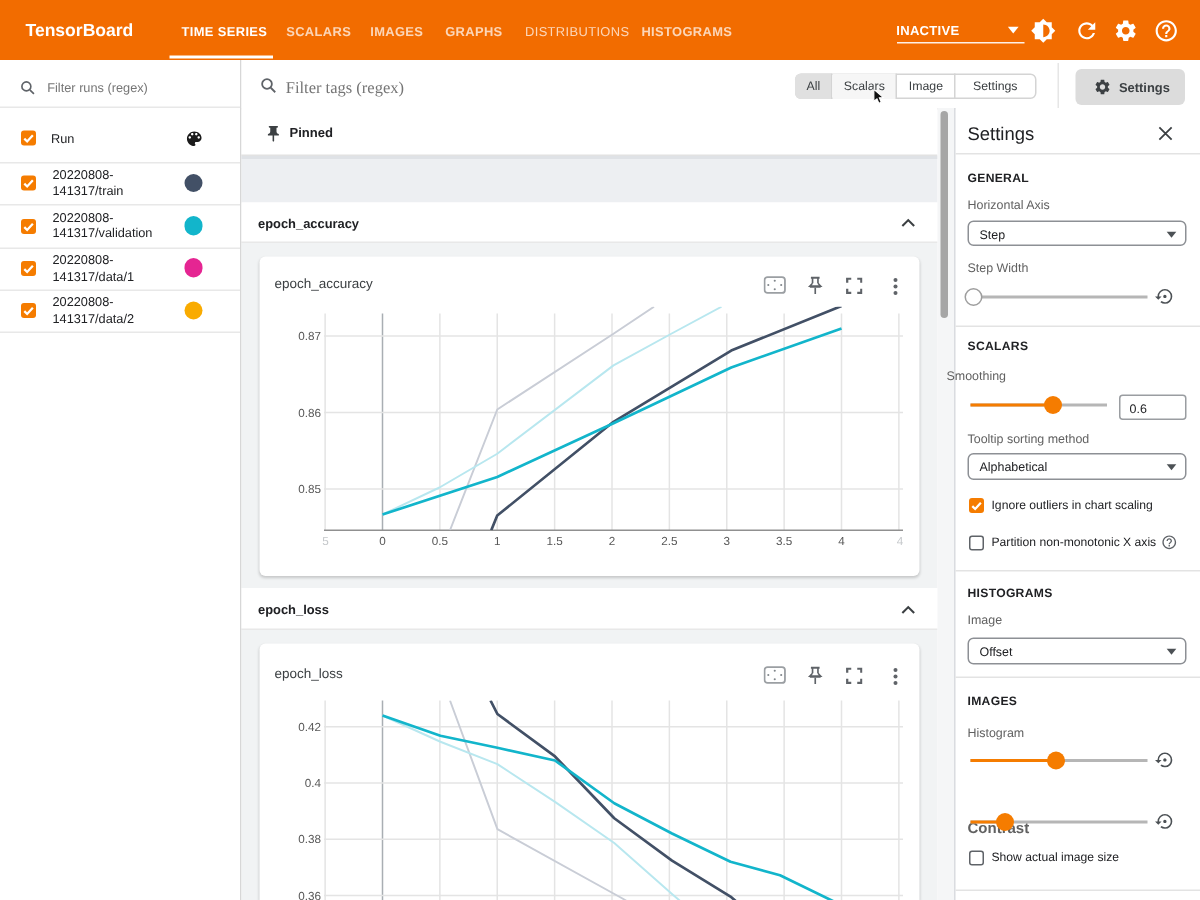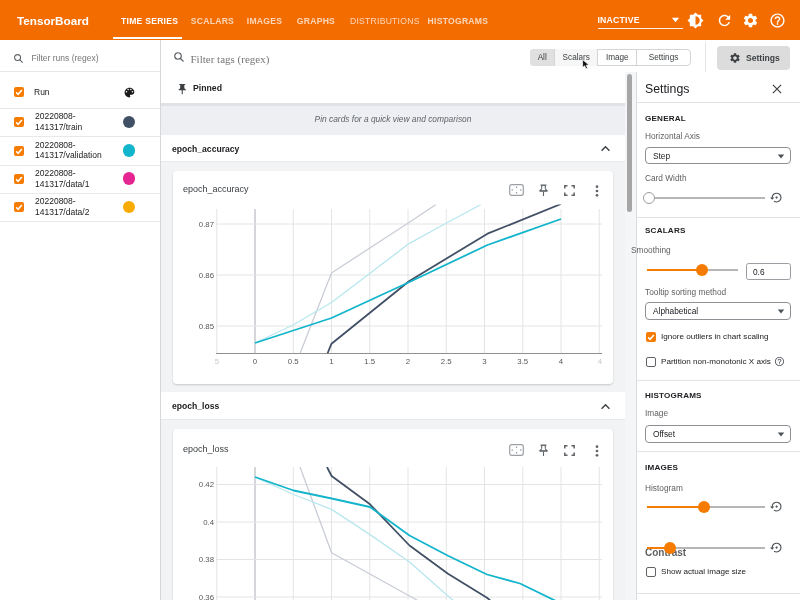--- a/index.html
+++ b/index.html
@@ -107,21 +107,20 @@
       <path fill="#3c4043" d="M19.14 12.94c.04-.3.06-.61.06-.94 0-.32-.02-.64-.07-.94l2.03-1.58c.18-.14.23-.41.12-.61l-1.92-3.32c-.12-.22-.37-.29-.59-.22l-2.39.96c-.5-.38-1.03-.7-1.62-.94l-.36-2.54c-.04-.24-.24-.41-.48-.41h-3.84c-.24 0-.43.17-.47.41l-.36 2.54c-.59.24-1.13.57-1.62.94l-2.39-.96c-.22-.08-.47 0-.59.22L2.74 8.87c-.12.21-.08.47.12.61l2.03 1.58c-.05.3-.09.63-.09.94s.02.64.07.94l-2.03 1.58c-.18.14-.23.41-.12.61l1.92 3.32c.12.22.37.29.59.22l2.39-.96c.5.38 1.03.7 1.62.94l.36 2.54c.05.24.24.41.48.41h3.84c.24 0 .44-.17.47-.41l.36-2.54c.59-.24 1.13-.56 1.62-.94l2.39.96c.22.08.47 0 .59-.22l1.92-3.32c.12-.22.07-.47-.12-.61l-2.01-1.58zM12 15.6c-1.98 0-3.6-1.62-3.6-3.6s1.62-3.6 3.6-3.6 3.6 1.62 3.6 3.6-1.62 3.6-3.6 3.6z"></path>
     </svg>
 <div class="abs" style="left:746px;top:52.8px;font-size:8.6px;font-weight:bold;color:#3c4043;white-space:nowrap;">Settings</div>
 <div class="abs" style="left:161px;top:72px;width:464px;height:30.5px;background:#fff;"></div>
 <svg class="abs" style="left:175.5px;top:82px;" width="12.5" height="14.5" viewBox="0 0 24 24">
       <path fill="#3c4043" d="M16 9V4h1c.55 0 1-.45 1-1s-.45-1-1-1H7c-.55 0-1 .45-1 1s.45 1 1 1h1v5c0 1.66-1.34 3-3 3v2h5.97v7l1 1 1-1v-7H19v-2c-1.66 0-3-1.34-3-3z"></path>
     </svg>
 <div class="abs" style="left:193px;top:83.2px;font-size:8.7px;font-weight:bold;color:#202124;white-space:nowrap;">Pinned</div>
 <div class="abs" style="left:161px;top:102.5px;width:464px;height:1px;background:#e2e2e2;"></div>
 <div class="abs" style="left:161px;top:103.5px;width:464px;height:31px;background:#edeff2;border-top:2px solid #dfe2e6;"></div>
-<div class="abs" style="left:161px;top:113.8px;width:464px;text-align:center;font-size:8.4px;font-style:italic;color:#5f6368;white-space:nowrap;">Pin cards for a quick view and comparison</div>
 <div class="abs" style="left:161px;top:134.5px;width:464px;height:26px;background:#fff;"></div>
 <div class="abs" style="left:172px;top:143.8px;font-size:8.6px;font-weight:bold;color:#202124;white-space:nowrap;">epoch_accuracy</div>
 <svg class="abs" style="left:600px;top:145px;" width="11" height="7" viewBox="0 0 12 8">
       <polyline points="1.5,6.5 6,2 10.5,6.5" fill="none" stroke="#3c4043" stroke-width="1.6"></polyline>
     </svg>
 <div class="abs" style="left:161px;top:160.5px;width:464px;height:1px;background:#e8e8e8;"></div>
 <div class="abs" style="left:161px;top:161.5px;width:464px;height:230.5px;background:#f1f3f4;"></div>
 <div class="abs" style="left:173px;top:171px;width:440px;height:212.5px;background:#fff;border-radius:4px;box-shadow:0 1px 2px rgba(0,0,0,0.18);"></div>
 <div class="abs" style="left:183px;top:183.5px;font-size:9px;font-weight:normal;color:#3c4043;white-space:nowrap;">epoch_accuracy</div>
 <svg class="abs" style="left:509px;top:184.3px;" width="15" height="12" viewBox="0 0 15 12">
@@ -258,21 +257,21 @@
       <path d="M1,1 L10,10 M10,1 L1,10" stroke="#3c4043" stroke-width="1.3"></path>
     </svg>
 <div class="abs" style="left:636.5px;top:101.5px;width:163.5px;height:1px;background:#e3e3e3;"></div>
 <div class="abs" style="left:645px;top:113.7px;font-size:8.1px;font-weight:bold;color:#202124;white-space:nowrap;letter-spacing:0.2px;">GENERAL</div>
 <div class="abs" style="left:645px;top:131.1px;font-size:8.3px;font-weight:normal;color:#616161;white-space:nowrap;text-align:right;">Horizontal Axis</div>
 <div class="abs" style="left:645px;top:146.5px;width:146px;height:17.5px;border:1px solid #8d9095;border-radius:4px;background:#fff;"></div>
 <div class="abs" style="left:653px;top:150.9px;font-size:8.3px;font-weight:normal;color:#202124;white-space:nowrap;">Step</div>
 <svg class="abs" style="left:776.5px;top:153.5px;" width="8" height="5" viewBox="0 0 10 6">
       <polygon points="1,0.5 9,0.5 5,5.5" fill="#4c5155"></polygon>
     </svg>
-<div class="abs" style="left:645px;top:173.1px;font-size:8.3px;font-weight:normal;color:#616161;white-space:nowrap;">Card Width</div>
+<div class="abs" style="left:645px;top:173.1px;font-size:8.3px;font-weight:normal;color:#616161;white-space:nowrap;">Step Width</div>
 <div class="abs" style="left:646.5px;top:197px;width:118.5px;height:2px;background:#b6b6b6;"></div>
 <div class="abs" style="left:642.5px;top:192px;width:12px;height:12px;border-radius:50%;background:#fff;border:1.6px solid #9e9e9e;"></div>
 <svg class="abs" style="left:770px;top:191.4px;" width="13.2" height="13.2" viewBox="0 0 24 24">
       <path fill="#4c5155" d="M14 12c0-1.1-.9-2-2-2s-2 .9-2 2 .9 2 2 2 2-.9 2-2zm-2-9a9 9 0 0 0-9 9H0l4 4 4-4H5c0-3.87 3.13-7 7-7s7 3.13 7 7-3.13 7-7 7c-1.51 0-2.91-.49-4.06-1.3l-1.42 1.44A8.94 8.94 0 0 0 12 21a9 9 0 0 0 0-18z"></path>
     </svg>
 <div class="abs" style="left:636.5px;top:216.5px;width:163.5px;height:1px;background:#e3e3e3;"></div>
 <div class="abs" style="left:645px;top:226.2px;font-size:8.1px;font-weight:bold;color:#202124;white-space:nowrap;letter-spacing:0.2px;">SCALARS</div>
 <div class="abs" style="left:631px;top:245.1px;font-size:8.3px;font-weight:normal;color:#616161;white-space:nowrap;">Smoothing</div>
 <div class="abs" style="left:646.5px;top:269px;width:91.5px;height:2px;background:#b6b6b6;"></div>
 <div class="abs" style="left:646.5px;top:269px;width:55.5px;height:2px;background:#f57c00;"></div>

